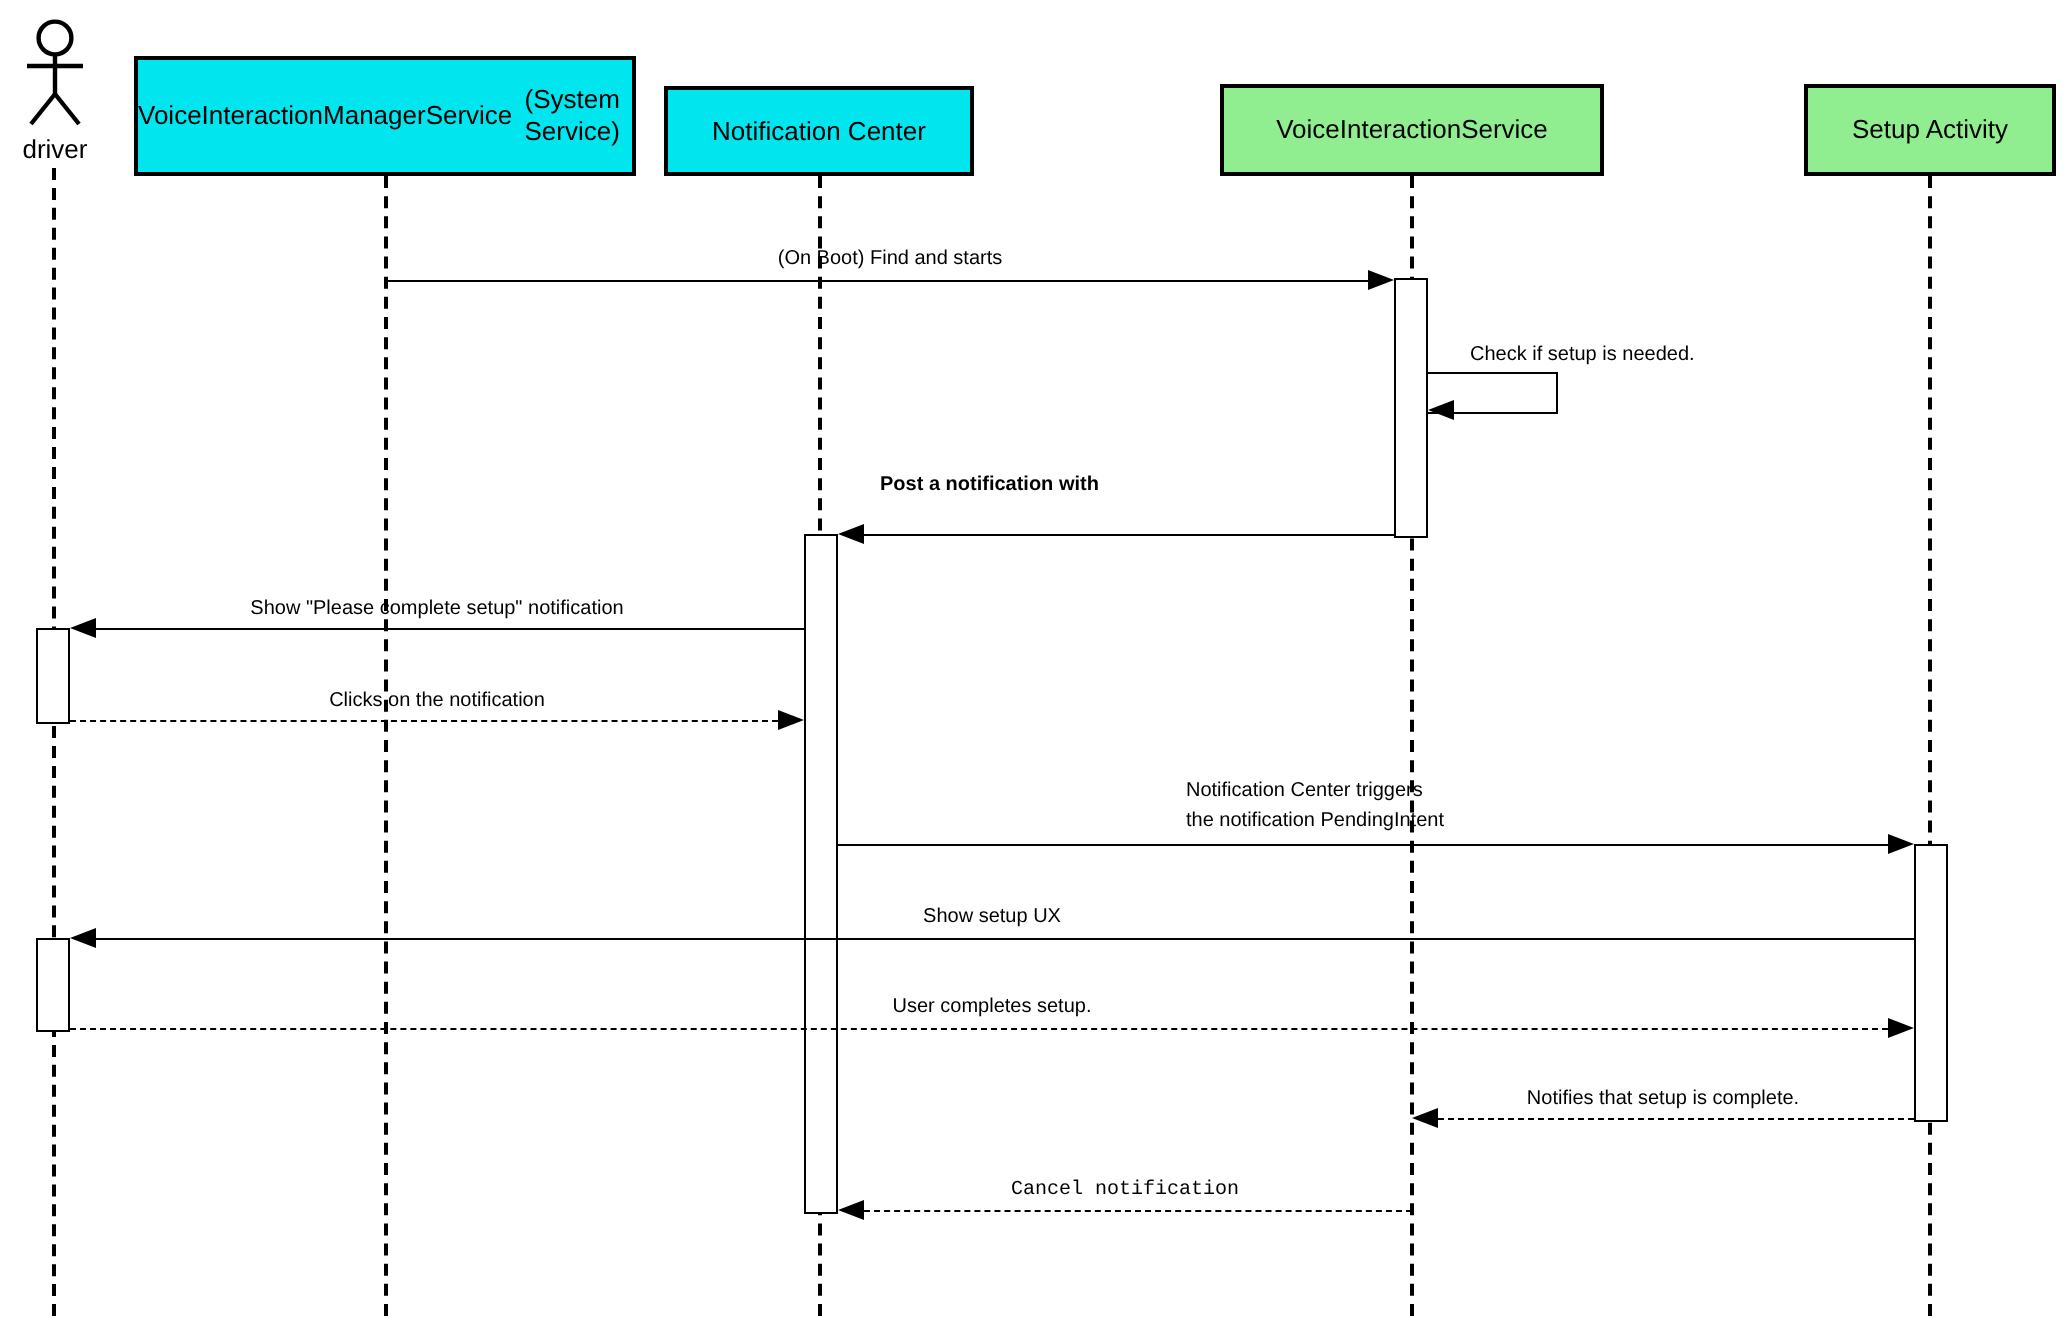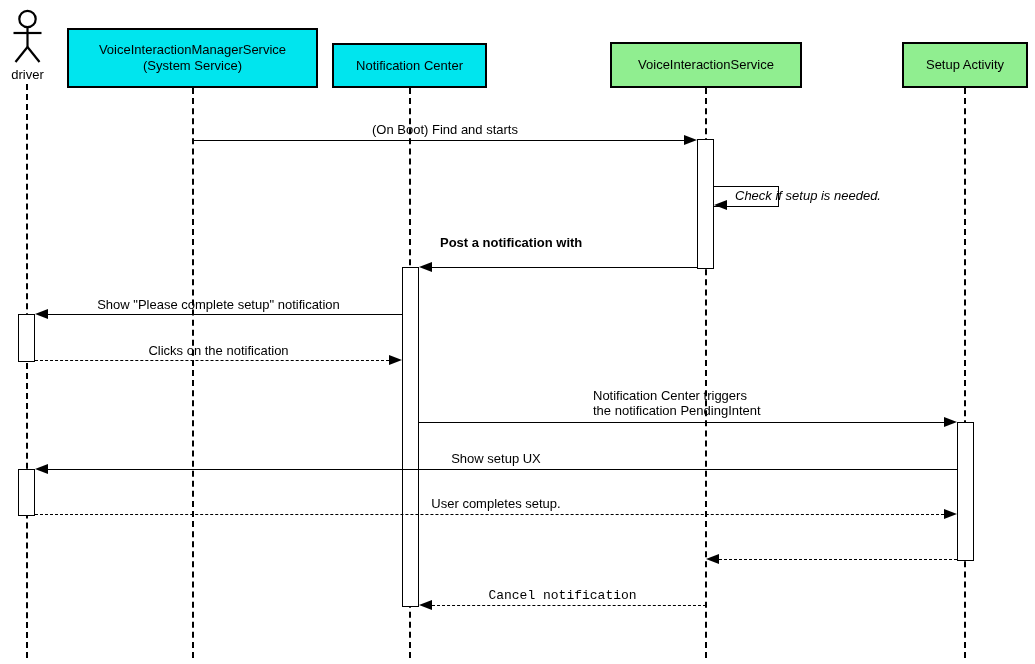--- a/index.html
+++ b/index.html
@@ -10,21 +10,20 @@
     background: #ffffff;
     font-family: "Liberation Sans", sans-serif;
     color: #000000;
     overflow: hidden;
   }
   .box {
     position: absolute;
     box-sizing: border-box;
     border: 2px solid #000;
     display: flex;
-    flex-direction: column;
     align-items: center;
     justify-content: center;
     text-align: center;
     font-size: 13px;
     line-height: 16px;
     z-index: 3;
   }
   .lifeline {
     position: absolute;
     width: 0;
@@ -56,21 +55,21 @@
     border-bottom: 5.5px solid transparent;
     border-left: 13px solid #000;
   }
   .arr.left {
     border-top: 5.5px solid transparent;
     border-bottom: 5.5px solid transparent;
     border-right: 13px solid #000;
   }
   .mlabel {
     position: absolute;
-    font-size: 13px;
+    font-size: 10px;
     line-height: 15px;
     white-space: nowrap;
     z-index: 6;
   }
   .mlabel.center { text-align: center; }
   .actor-label {
     position: absolute;
     left: 0; top: 67px; width: 55px;
     text-align: center;
     font-size: 13px;
@@ -116,21 +115,21 @@
   <div class="activation" style="left:18px; top:314px; height:48px;"></div>
   <div class="activation" style="left:18px; top:469px; height:47px;"></div>
   <div class="activation" style="left:957px; top:422px; height:139px;"></div>
 
   <div class="mline solid" style="left:193px; top:140px; width:492px;"></div>
   <div class="arr right" style="left:684px; top:135px;"></div>
   <div class="mlabel center" style="left:193px; top:122px; width:504px;">(On Boot) Find and starts</div>
 
   <div class="selfcall" style="left:714px; top:186px; width:65px; height:21px;"></div>
   <div class="arr left" style="left:714px; top:200px;"></div>
-  <div class="mlabel" style="left:735px; top:188px;font-style:italic;">Check if setup is needed.</div>
+  <div class="mlabel" style="left:735px; top:170px;">Check if setup is needed.</div>
 
   <div class="mline solid" style="left:432px; top:267px; width:265px;"></div>
   <div class="arr left" style="left:419px; top:262px;"></div>
   <div class="mlabel" style="left:440px; top:235px;font-weight:bold;">
     <div>Post a notification with</div>
   </div>
 
   <div class="mline solid" style="left:48px; top:314px; width:354px;"></div>
   <div class="arr left" style="left:35px; top:309px;"></div>
   <div class="mlabel center" style="left:35px; top:297px; width:367px;">Show "Please complete setup" notification</div>
@@ -149,18 +148,19 @@
   <div class="mline solid" style="left:48px; top:469px; width:909px;"></div>
   <div class="arr left" style="left:35px; top:464px;"></div>
   <div class="mlabel center" style="left:35px; top:451px; width:922px;">Show setup UX</div>
 
   <div class="mline dashed" style="left:35px; top:514px; width:909px;"></div>
   <div class="arr right" style="left:944px; top:509px;"></div>
   <div class="mlabel center" style="left:35px; top:496px; width:922px;">User completes setup.</div>
 
   <div class="mline dashed" style="left:719px; top:559px; width:238px;"></div>
   <div class="arr left" style="left:706px; top:554px;"></div>
+  <div class="mlabel center" style="left:706px; top:542px; width:251px;">Notifies that setup is complete.</div>
 
   <div class="mline dashed" style="left:432px; top:605px; width:274px;"></div>
   <div class="arr left" style="left:419px; top:600px;"></div>
   <div class="mlabel center" style="left:419px; top:588px; width:287px;font-family:Liberation Mono, monospace;">Cancel notification</div>
 
 </div>
 
 </body></html>

